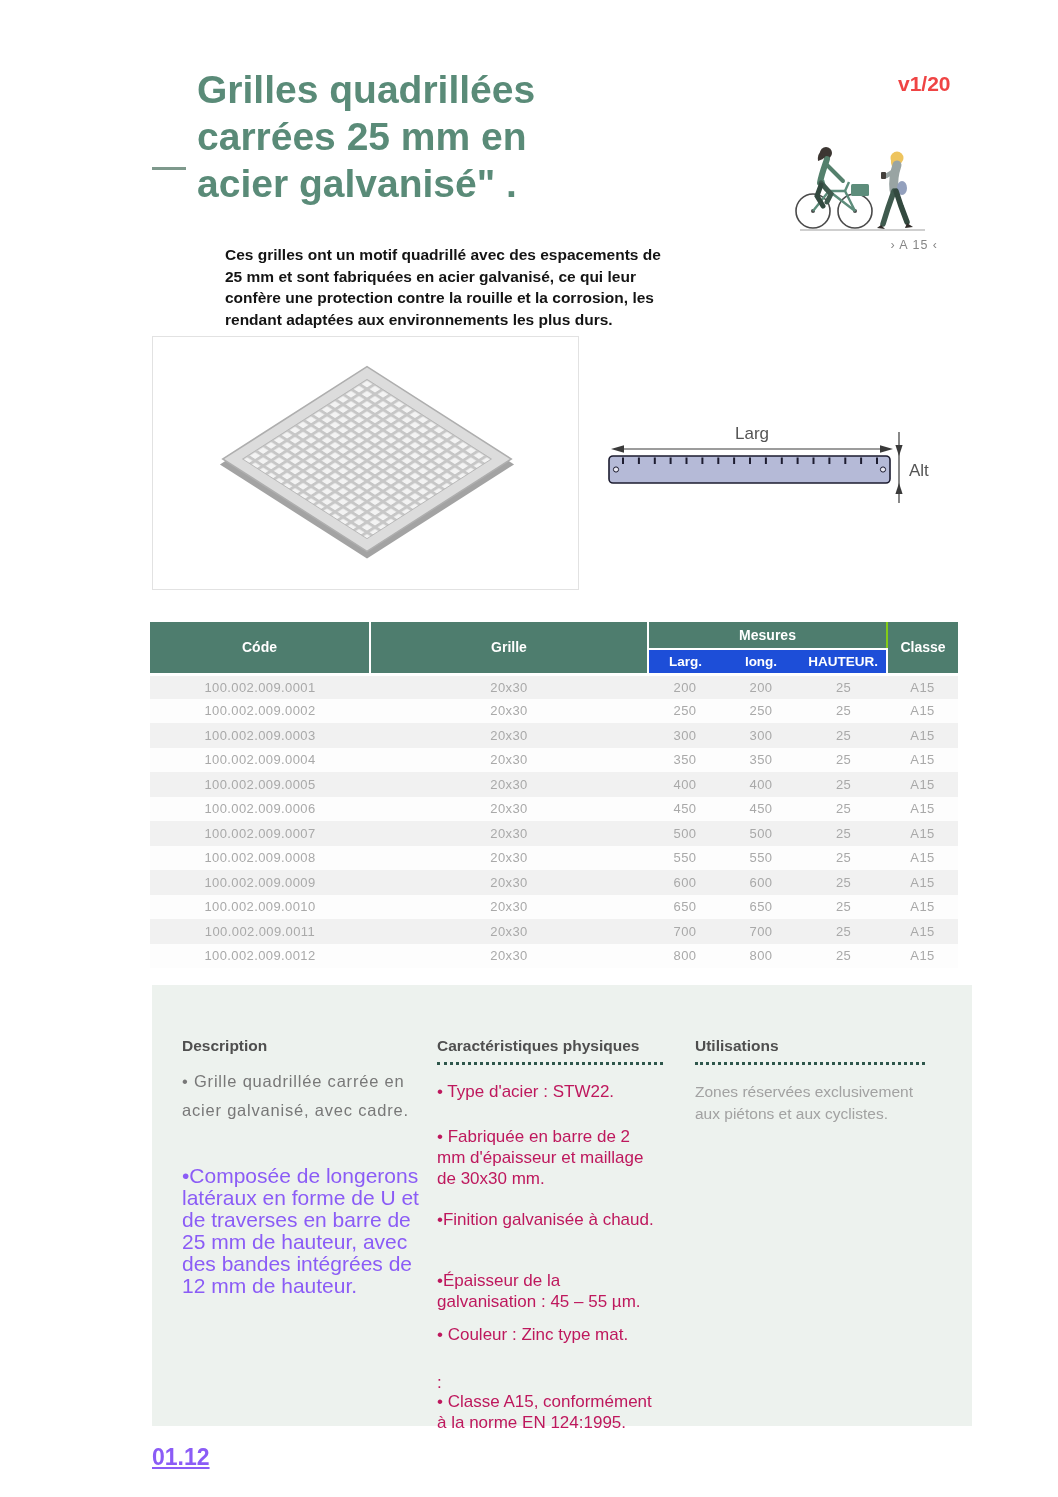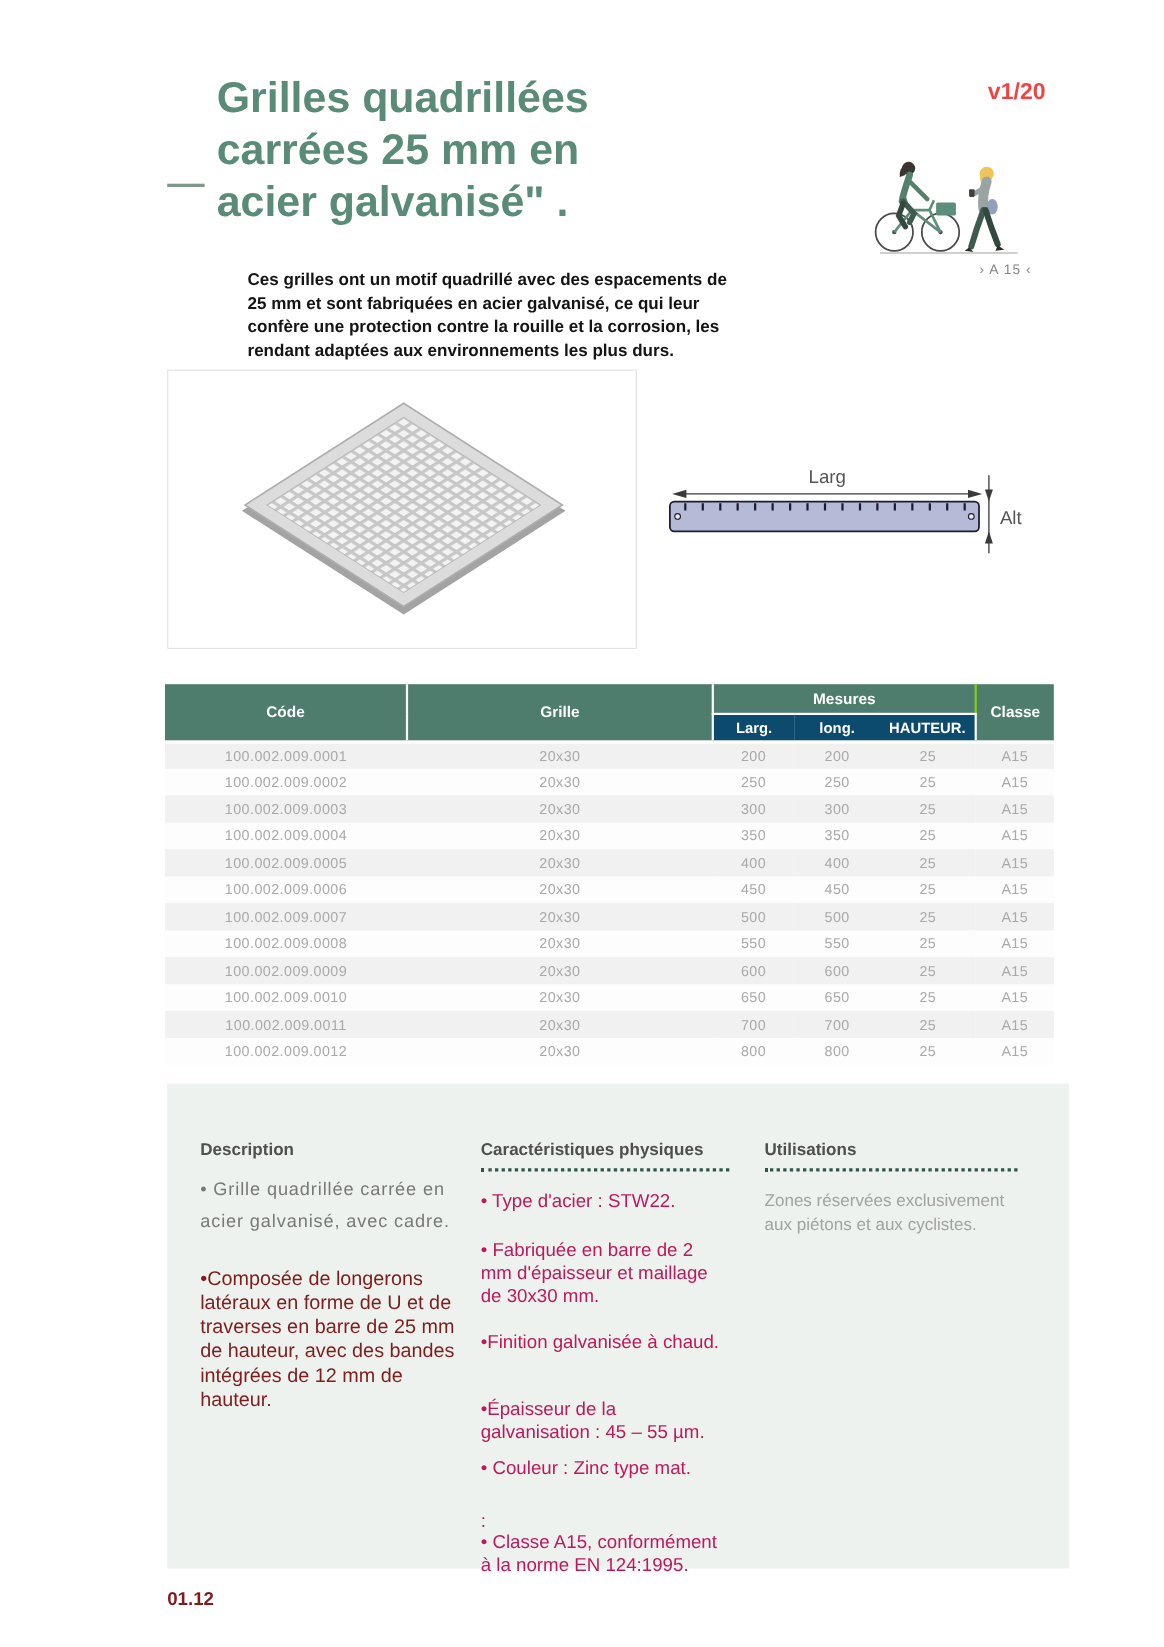--- a/index.html
+++ b/index.html
@@ -35,49 +35,49 @@
     border-collapse:collapse; table-layout:fixed;
   }
   .spec-table th {
     background:#4e7d6e; color:#ffffff; font-size:14px; font-weight:bold;
     text-align:center; vertical-align:middle;
   }
   .spec-table thead tr:first-child { height:27px; }
   .spec-table thead tr:last-child { height:25px; }
   .spec-table th.major { border-right:2px solid #ffffff; }
   .spec-table th.mesures { border-right:2px solid #84cc16; border-bottom:2px solid #ffffff; }
-  .spec-table tr.sub th { background:#0c4a6e; font-size:13.5px; }
+  .spec-table tr.sub th { background:#1d4ed8; font-size:13.5px; }
   .spec-table tr.sub th.subend { border-right:2px solid #ffffff; }
   .spec-table td {
     height:24.5px; text-align:center; vertical-align:middle;
     font-size:13px; color:#a9a9a9; letter-spacing:0.4px;
   }
   .spec-table tbody tr:nth-of-type(odd) td { background:#f1f1f1; }
   .spec-table tbody tr:nth-of-type(even) td { background:#fdfdfd; }
   .spec-table tbody tr:first-of-type td { border-top:3px solid #ffffff; }
   
   .panel { position:absolute; left:152px; top:985px; width:906px; height:441px; background:#edf2ee; }
   .panel h3 { font-size:15.5px; font-weight:bold; color:#4f4f4f; }
   .dotted { border-bottom:3px dotted #2e564b; padding-bottom:7px; }
   .col-desc { position:absolute; left:30px; top:52px; width:254px; }
   .col-char { position:absolute; left:285px; top:52px; width:226px; }
   .col-util { position:absolute; left:543px; top:52px; width:230px; }
   .col-desc p:nth-of-type(1) { margin-top:12px; font-size:16.5px; color:#787878; line-height:29px; letter-spacing:0.8px; }
-  .col-desc p:nth-of-type(2) { margin-top:26px; font-size:18px; color:#7f1d1d; line-height:22px; }
+  .col-desc p:nth-of-type(2) { margin-top:40px; font-size:21px; color:#8b5cf6; line-height:22px; }
   .col-char p { font-size:17px; color:#be185d; line-height:21px; }
   .col-char p:nth-of-type(1) { margin-top:16px; }
   .col-char p:nth-of-type(2) { margin-top:24px; }
   .col-char p:nth-of-type(3) { margin-top:20px; }
   .col-char p:nth-of-type(4) { margin-top:40px; }
   .col-char p:nth-of-type(5) { margin-top:12px; }
   .col-char p:nth-of-type(6) { margin-top:32px; line-height:11px; }
   .col-char p:nth-of-type(7) { margin-top:3px; }
   .col-util p { margin-top:16px; font-size:15.5px; color:#a2a2a2; line-height:22px; }
   
-  .footer-num { position:absolute; left:152px; top:1444px; font-size:17px; font-weight:bold; color:#7f1d1d; }
+  .footer-num { position:absolute; left:152px; top:1444px; font-size:23px; font-weight:bold; color:#8b5cf6;text-decoration:underline; }
 </style>
 </head>
 <body>
 
 <div class="page">
 
   <div class="title-dash"></div>
   <div class="page-title">
     <div>Grilles quadrillées</div>
     <div>carrées 25 mm en</div>

